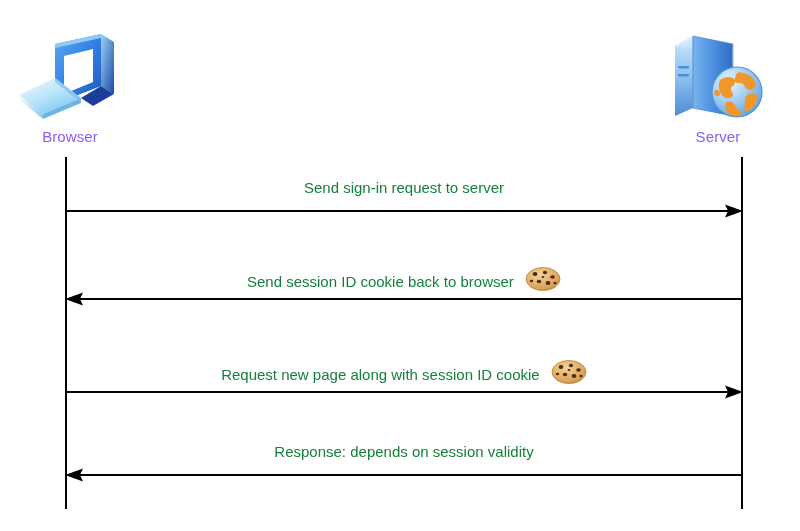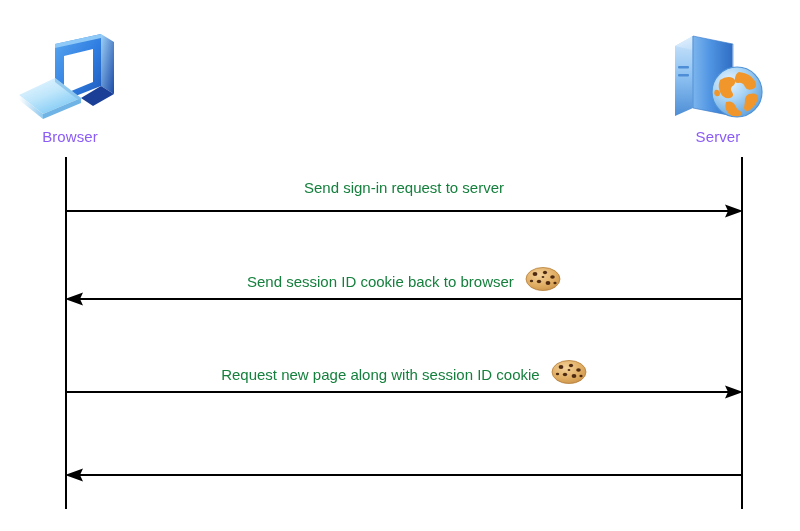--- a/index.html
+++ b/index.html
@@ -258,19 +258,22 @@
         </svg>
       </span>
     </div>
     <svg class="message-arrow" viewBox="0 0 678 14" xmlns="http://www.w3.org/2000/svg">
       <line x1="0" y1="7" x2="668" y2="7" stroke="#000000" stroke-width="2.2"></line>
       <polygon points="678,7 660,0.5 663,7 660,13.5" fill="#000000"></polygon>
     </svg>
   </div>
 
   <div class="message" id="message-4">
+    <div class="message-label">
+      <span>Response: depends on session validity</span>
+    </div>
     <svg class="message-arrow" viewBox="0 0 678 14" xmlns="http://www.w3.org/2000/svg">
       <line x1="10" y1="7" x2="678" y2="7" stroke="#000000" stroke-width="2.2"></line>
       <polygon points="0,7 18,0.5 15,7 18,13.5" fill="#000000"></polygon>
     </svg>
   </div>
 
 </div>
 
 </body></html>

